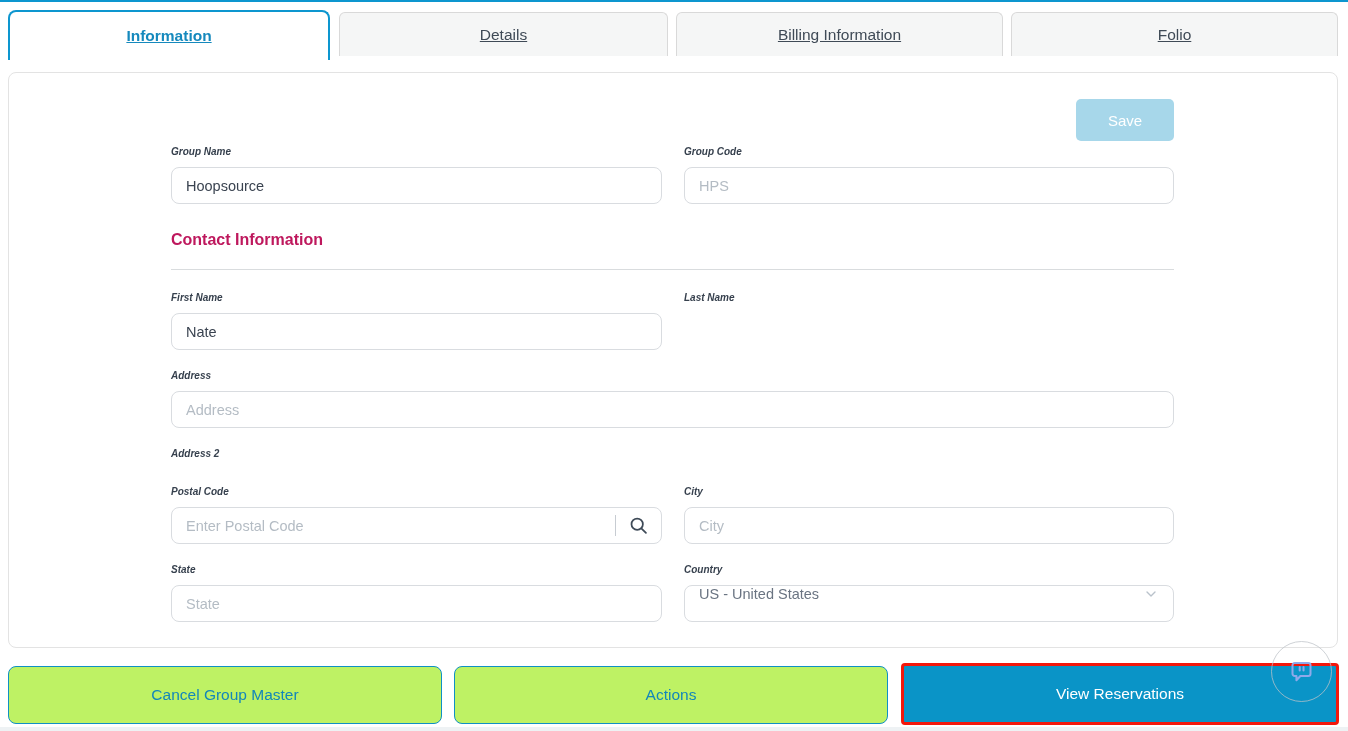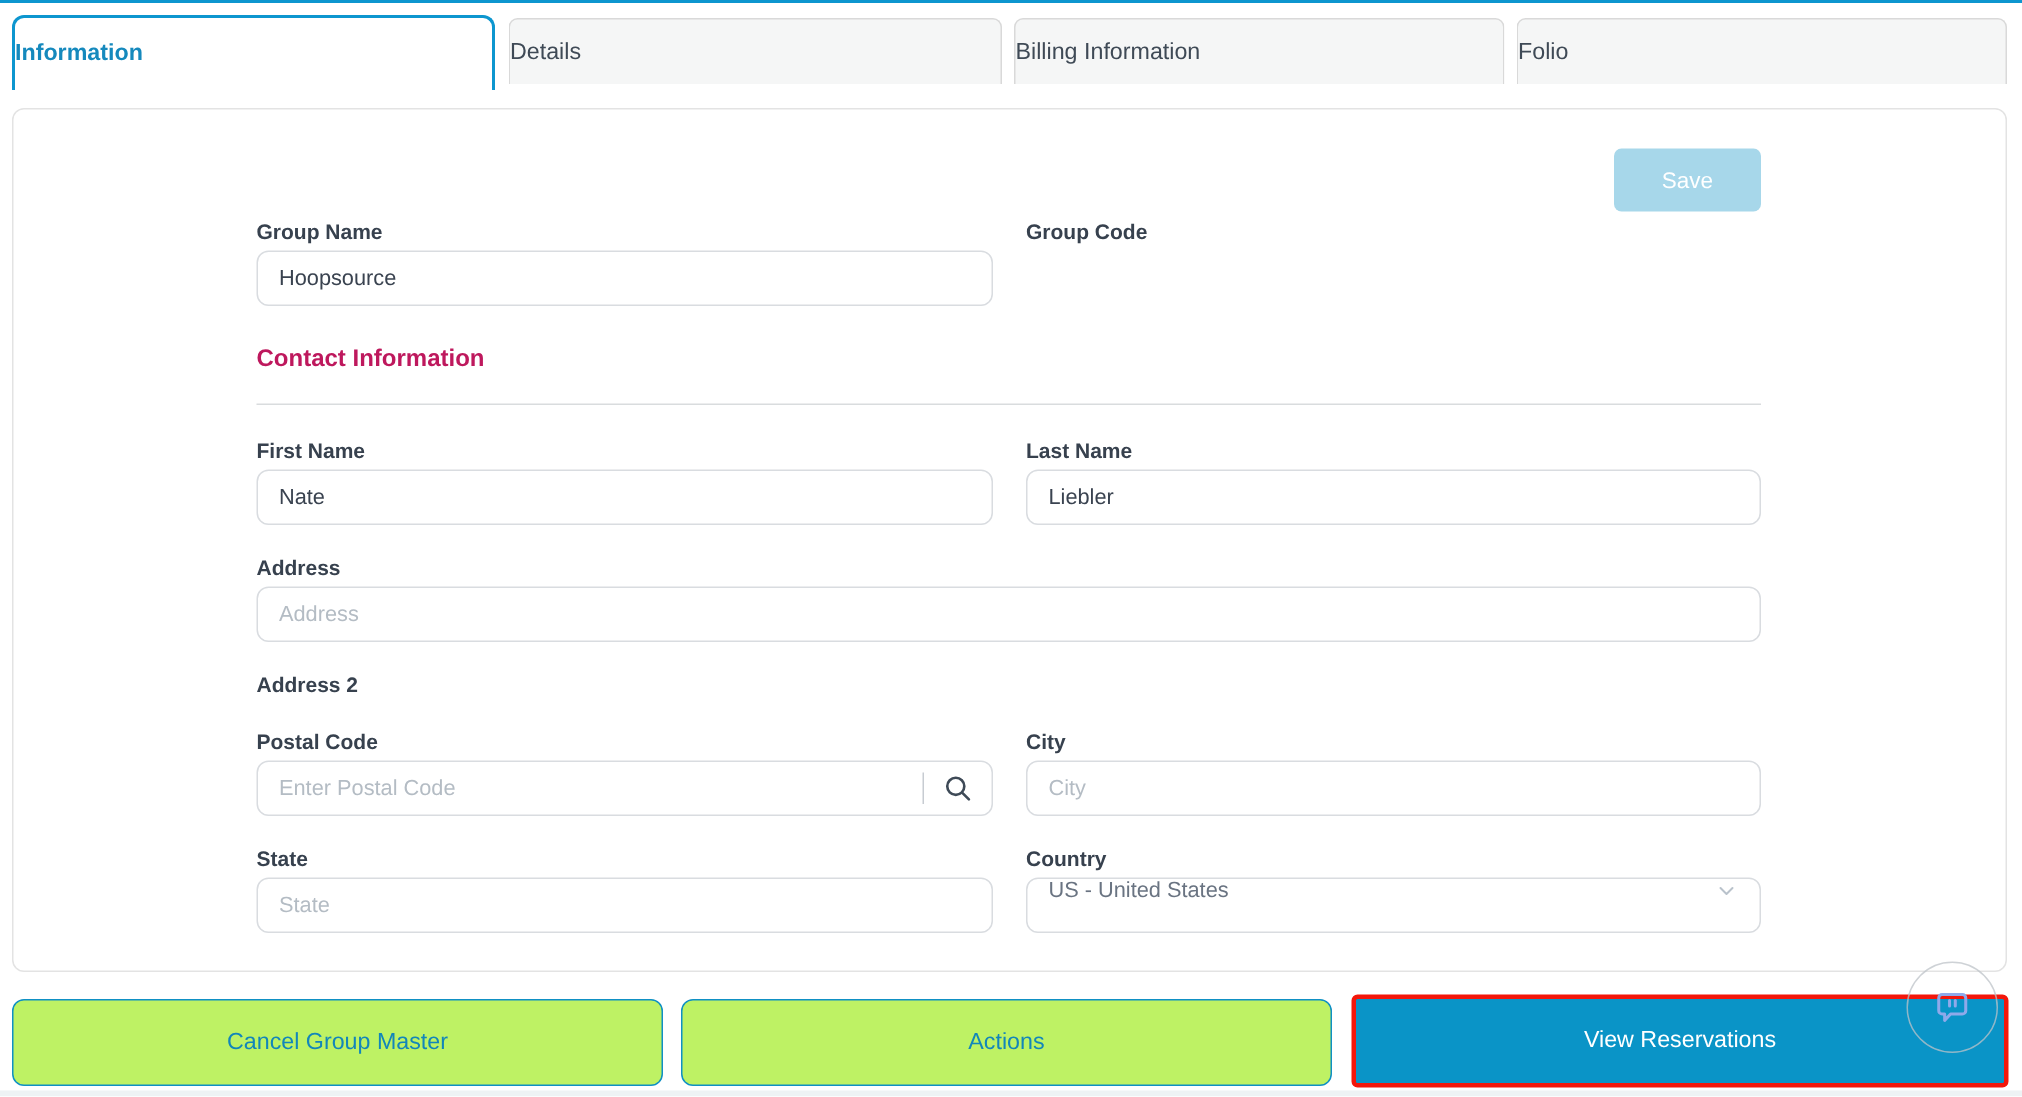--- a/index.html
+++ b/index.html
@@ -3,39 +3,39 @@
 <meta charset="utf-8">
 <style>
   * { margin: 0; padding: 0; box-sizing: border-box; }
   html, body { width: 1348px; height: 731px; background: #ffffff; overflow: hidden;
     font-family: "Liberation Sans", sans-serif; }
   .stage { position: relative; width: 1348px; height: 731px; background: #fff; }
 
   
   .tab-underline { position: absolute; left: 0; top: 55; width: 1348px; height: 2px;
     background: #0d96cf; z-index: 1; }
-  .tab { position: absolute; display: flex; align-items: center; justify-content: flex-start;
-    font-size: 15.5px; color: #3f4a56; cursor: pointer; }
+  .tab { position: absolute; display: flex; align-items: center; justify-content: center;
+    font-size: 15.5px; color: #3f4a56; cursor: pointer; text-decoration: underline; }
   .tab.inactive { top: 12px; height: 44px; background: #f5f6f6;
     border: 1px solid #d9d9d9; border-bottom: none; border-radius: 6px 6px 0 0; z-index: 0; }
   .tab.active { left: 8px; top: 10px; width: 322px; height: 50px; background: #ffffff;
     border: 2px solid #0d96cf; border-bottom: none; border-radius: 8px 8px 0 0;
     color: #1589bd; font-weight: bold; z-index: 2; }
   .tab-details { left: 339px; width: 329px; }
   .tab-billing { left: 676px; width: 327px; }
   .tab-folio  { left: 1011px; width: 327px; }
 
   
   .card { position: absolute; left: 8px; top: 72px; width: 1330px; height: 576px;
     background: #fff; border: 1px solid #e3e3e3; border-radius: 8px; z-index: 1; }
   .save-btn { position: absolute; left: 1067px; top: 26px; width: 98px; height: 42px;
     background: #a7d7ea; border: none; border-radius: 5px; color: #ffffff;
     font-size: 15px; font-family: inherit; cursor: default; }
 
-  .field-label { position: absolute; font-size: 14px; font-weight: bold; color: #37414e; }
+  .field-label { position: absolute; font-size: 10px; font-weight: bold; color: #37414e; font-style: italic; }
   .txt-input { position: absolute; height: 37px; border: 1px solid #d9dce0; border-radius: 8px;
     padding: 0 14px; font-size: 14.5px; color: #3a4350; font-family: inherit;
     background: #fff; outline: none; width: 100%; }
   .txt-input::placeholder { color: #b4bcc4; }
   .inp-wrap { position: absolute; height: 37px; }
   .inp-wrap > input { position: static; }
 
   .section-heading { position: absolute; left: 162px; top: 158px; font-size: 16px;
     font-weight: bold; color: #be185d; }
   .section-divider { position: absolute; left: 162px; top: 196px; width: 1003px; height: 1px;
@@ -90,33 +90,33 @@
   <div class="card">
 
     <button class="save-btn">Save</button>
 
     <label class="field-label" style="left:162px; top:73px;">Group Name</label>
     <div class="inp-wrap" style="left:162px; top:94px; width:491px;">
       <input class="txt-input" type="text" value="Hoopsource" style="">
     </div>
 
     <label class="field-label" style="left:675px; top:73px;">Group Code</label>
+    <div class="inp-wrap" style="left:675px; top:94px; width:490px;">
+      <input class="txt-input" type="text" placeholder="HPS" style="">
+    </div>
 
     <div class="section-heading">Contact Information</div>
     <div class="section-divider"></div>
 
     <label class="field-label" style="left:162px; top:219px;">First Name</label>
     <div class="inp-wrap" style="left:162px; top:240px; width:491px;">
       <input class="txt-input" type="text" value="Nate" style="">
     </div>
 
     <label class="field-label" style="left:675px; top:219px;">Last Name</label>
-    <div class="inp-wrap" style="left:675px; top:240px; width:490px;">
-      <input class="txt-input" type="text" value="Liebler" style="">
-    </div>
 
     <label class="field-label" style="left:162px; top:297px;">Address</label>
     <div class="inp-wrap" style="left:162px; top:318px; width:1003px;">
       <input class="txt-input" type="text" placeholder="Address" style="">
     </div>
 
     <label class="field-label" style="left:162px; top:375px;">Address 2</label>
 
     <label class="field-label" style="left:162px; top:413px;">Postal Code</label>
     <div class="inp-wrap" style="left:162px; top:434px; width:491px;">

